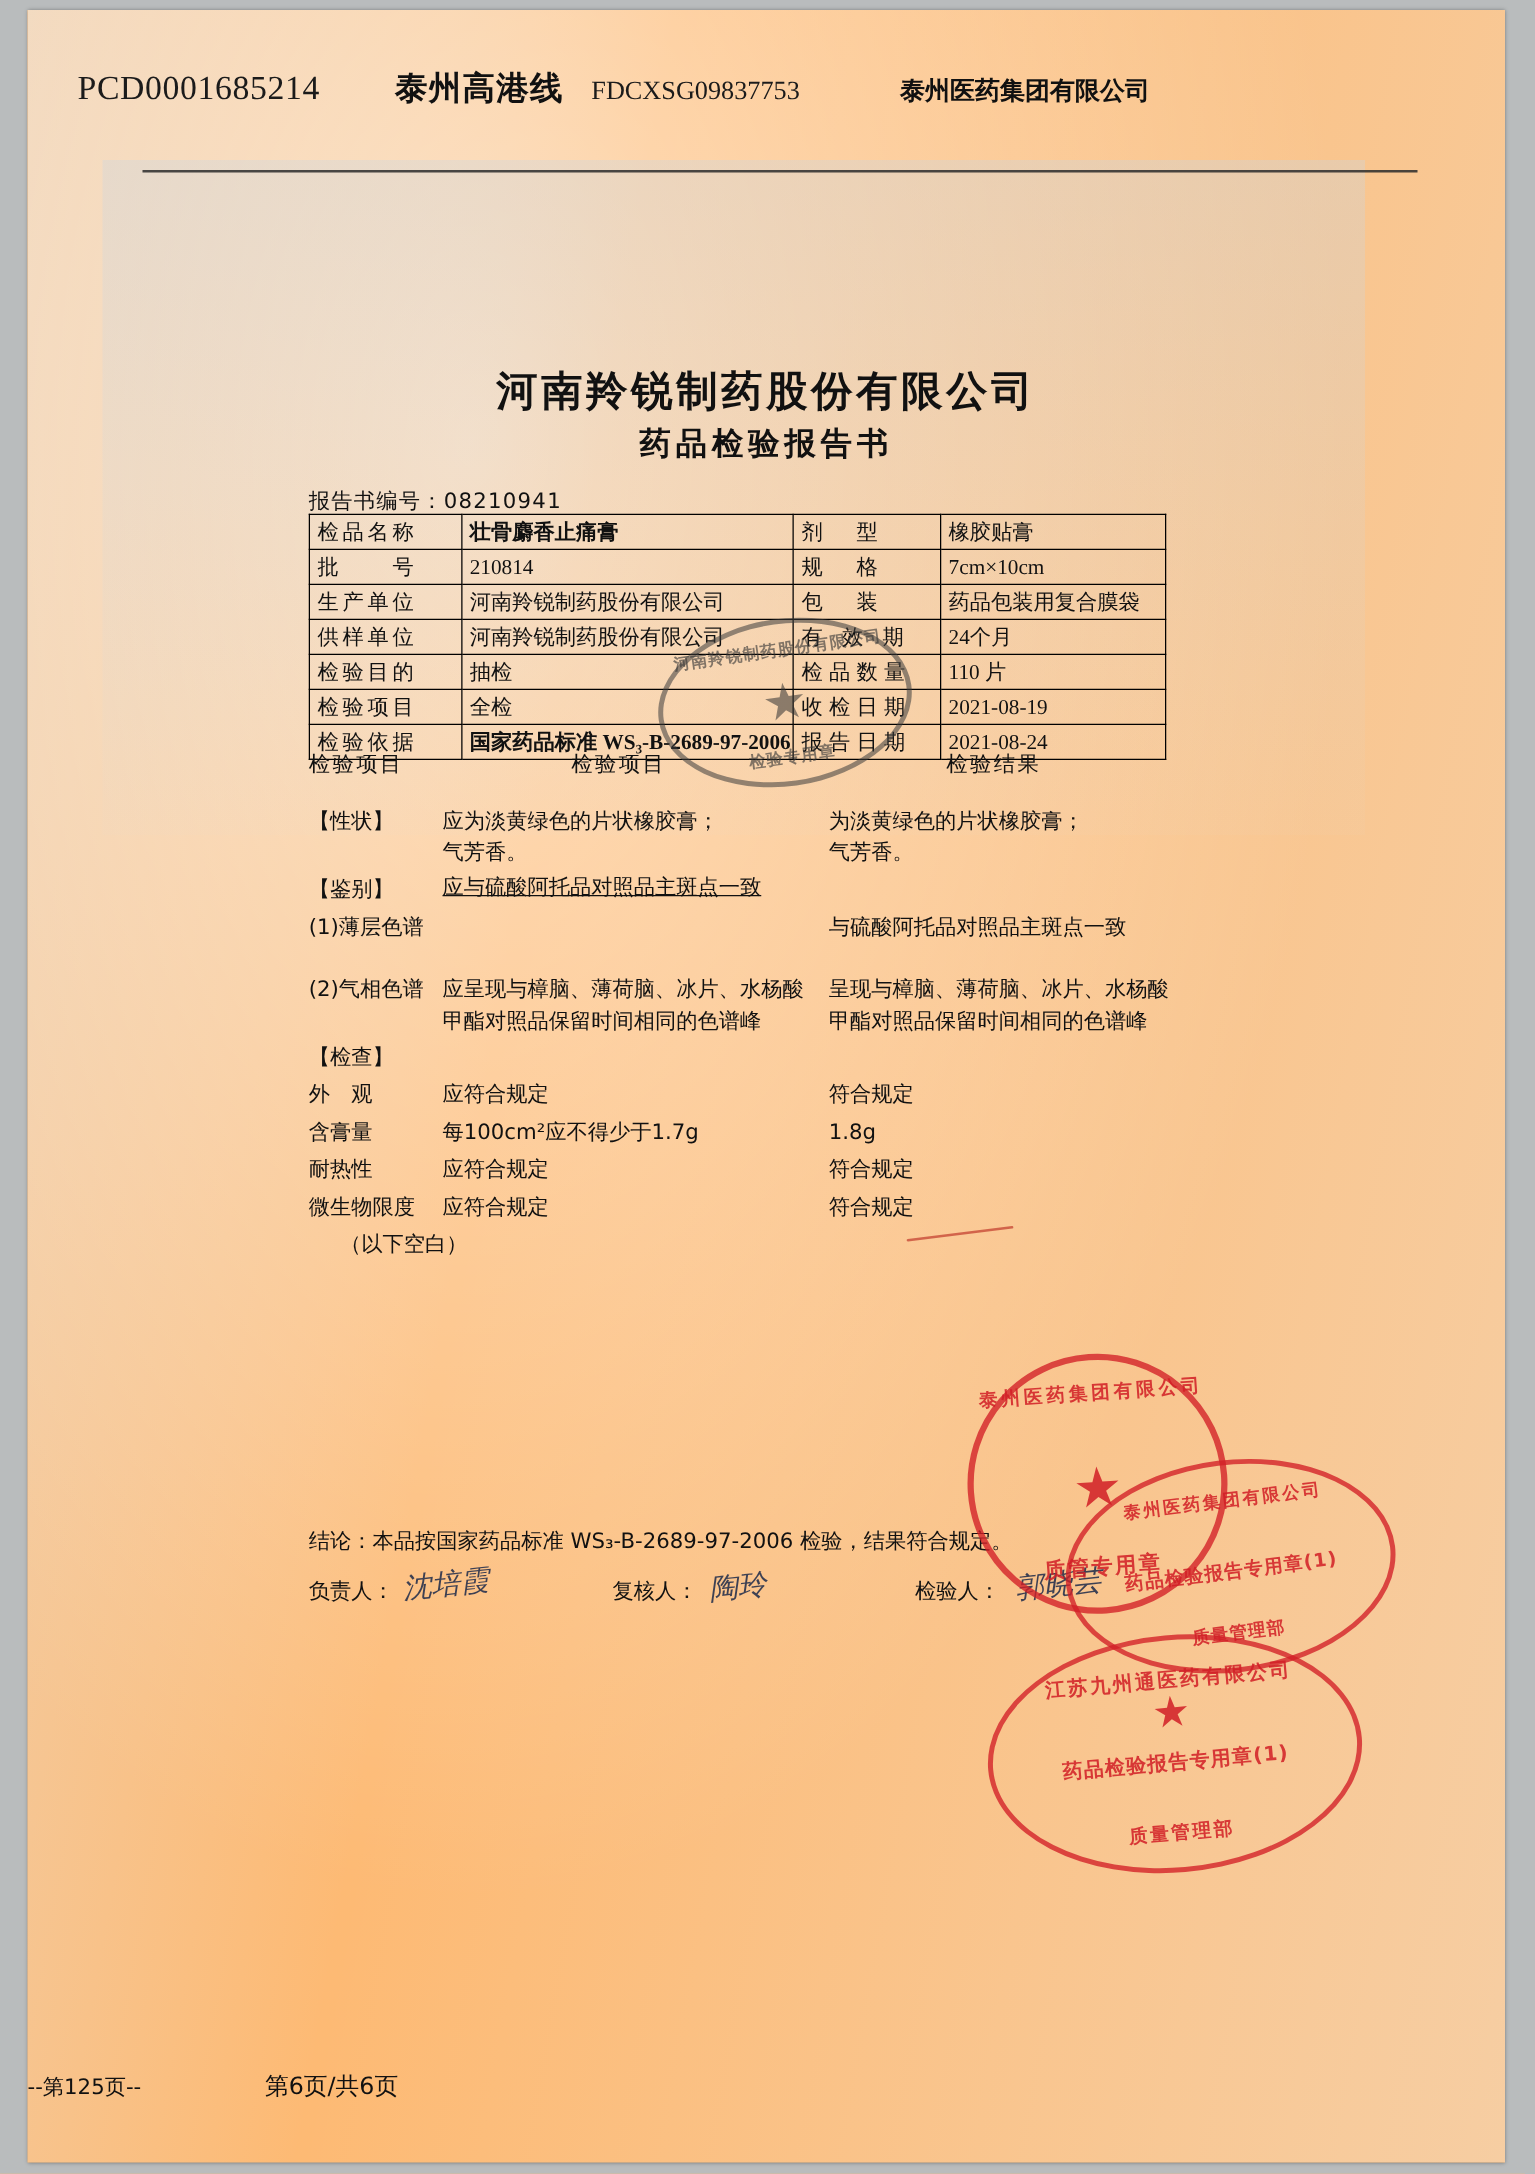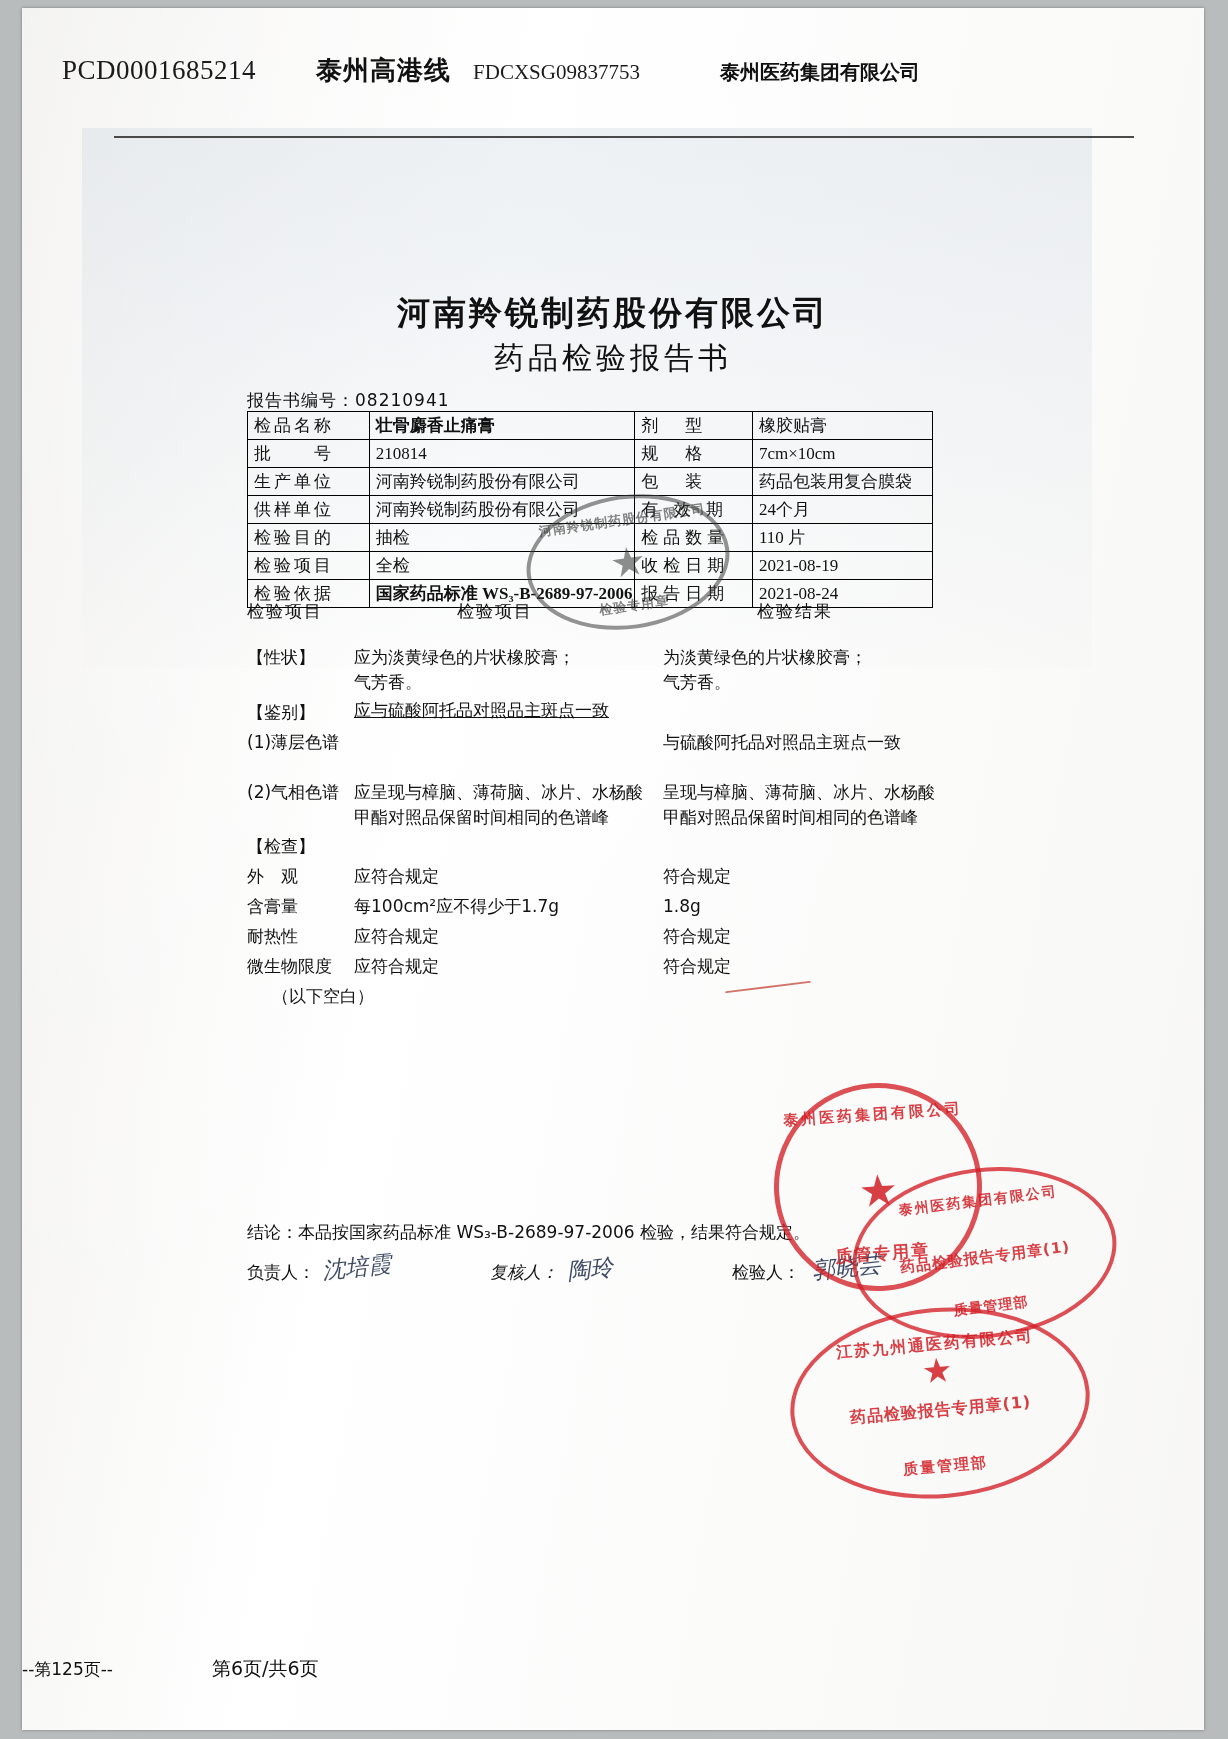--- a/index.html
+++ b/index.html
@@ -8,21 +8,21 @@
     background:#b9bcbd;
     font-family:"DejaVu Sans","Liberation Sans",sans-serif;
     overflow:hidden;
     position:relative;
   }
   
   .page{
     position:absolute;
     left:22px; top:8px;
     width:1182px; height:1722px;
-    background:#ffffff;
+    background:#fdba74;
     box-shadow:0 0 3px rgba(0,0,0,.35);
     overflow:hidden;
   }
   .page:before{ 
     content:"";position:absolute;inset:0;
     background:
       radial-gradient(ellipse at 30% 20%, rgba(255,255,255,.55), rgba(255,255,255,0) 60%),
       linear-gradient(100deg, rgba(228,226,222,.55) 0%, rgba(245,244,242,0) 35%, rgba(236,235,232,.4) 100%);
     pointer-events:none;
   }
@@ -48,21 +48,21 @@
     background:#2b2b2b;opacity:.85;
   }
 
   
   .title{
     position:absolute;left:0;top:283px;width:1182px;text-align:center;
     font-size:33px;font-weight:bold;letter-spacing:3px;color:#111;
   }
   .subtitle{
     position:absolute;left:0;top:330px;width:1182px;text-align:center;
-    font-size:30px;font-weight:normal;letter-spacing:4px;color:#111;
+    font-size:25px;font-weight:bold;letter-spacing:4px;color:#111;
   }
   .reportno{
     position:absolute;left:225px;top:381px;font-size:17px;color:#111;letter-spacing:1px;
   }
 
   
   table.info{
     position:absolute;left:225px;top:403px;width:686px;
     border-collapse:collapse;table-layout:fixed;
     font-size:17px;color:#111;
@@ -89,21 +89,21 @@
   
   .blk{position:absolute;font-size:17px;color:#111;line-height:25px;}
   .col-name{position:absolute;left:225px;white-space:nowrap;}
   .col-std{position:absolute;left:318px;white-space:nowrap;margin-left:14px;}
   .col-res{position:absolute;left:641px;white-space:nowrap;}
 
   
   .concl{position:absolute;left:225px;top:1213px;font-size:17px;color:#111;white-space:nowrap;}
   .sign-row{position:absolute;left:225px;top:1253px;width:700px;font-size:17px;color:#111;}
   .sign-row span.l1{position:absolute;left:0;}
-  .sign-row span.l2{position:absolute;left:243px;font-style:italic;}
+  .sign-row span.l2{position:absolute;left:243px;}
   .sign-row span.l3{position:absolute;left:485px;}
 
   
   .sig{
     position:absolute;font-family:"DejaVu Serif",serif;
     color:#1d2a4a;font-size:23px;font-style:italic;
     transform:rotate(-6deg);opacity:.85;
   }
 
   

